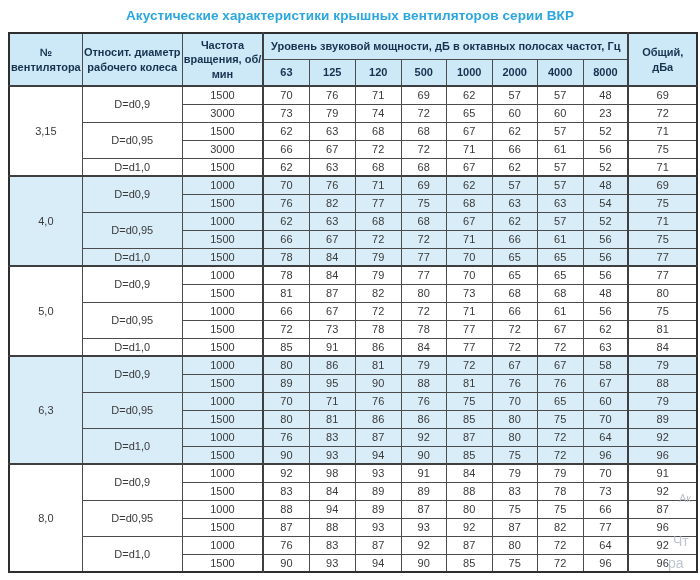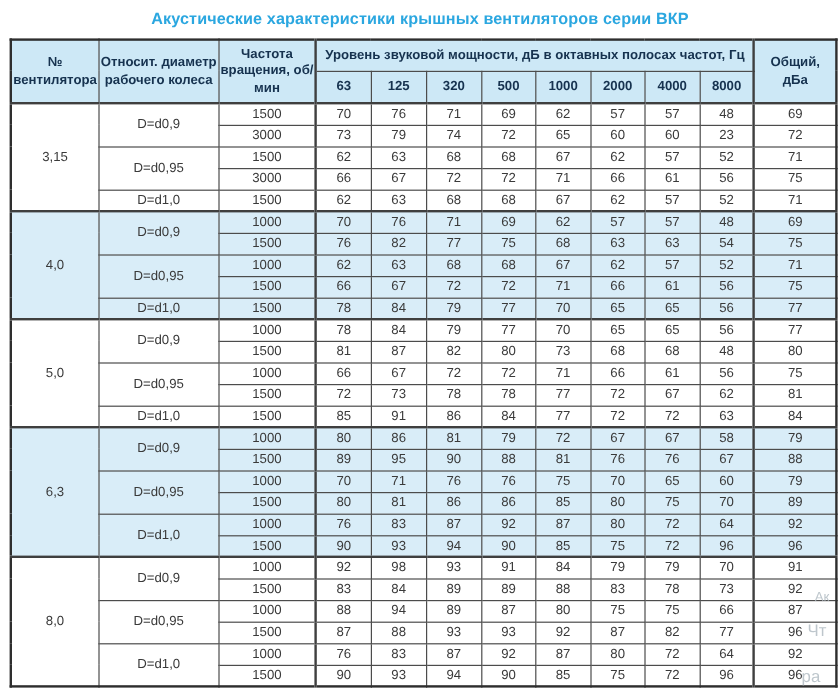--- a/index.html
+++ b/index.html
@@ -28,21 +28,21 @@
   tbody tr{height:18px;}
   tbody td{
     font-size:11px;color:#3a3a3a;text-align:center;vertical-align:middle;
     padding:0 1px;background:#ffffff;
   }
   tr.shaded td{background:var(--band-bg,#d9edf8);}
   tr.group-start td{border-top:2px solid #3f3f3f;}
   .blk-l{border-left:2px solid #3f3f3f;}
   .watermark{position:absolute;color:#aeb9c0;opacity:.8;pointer-events:none;}
   .wm-1{left:679px;top:492px;font-size:11px;}
-  .wm-2{left:673px;top:517px;font-size:14px;}
+  .wm-2{left:673px;top:533px;font-size:14px;}
   .wm-3{left:668px;top:555px;font-size:14px;}
 </style>
 </head>
 <body>
 
 <div class="title">Акустические характеристики крышных вентиляторов серии ВКР</div>
 
 <table>
   <colgroup>
     <col style="width:69px">
@@ -62,21 +62,21 @@
     <tr class="hrow-top">
       <th rowspan="2">№ вентилятора</th>
       <th rowspan="2">Относит. диаметр рабочего колеса</th>
       <th rowspan="2">Частота вращения, об/мин</th>
       <th colspan="8" class="blk-l">Уровень звуковой мощности, дБ в октавных полосах частот, Гц</th>
       <th rowspan="2" class="blk-l">Общий, дБа</th>
     </tr>
     <tr class="hrow-freq">
       <th class="blk-l">63</th>
       <th>125</th>
-      <th>320</th>
+      <th>120</th>
       <th>500</th>
       <th>1000</th>
       <th>2000</th>
       <th>4000</th>
       <th>8000</th>
     </tr>
   </thead>
   <tbody>
       <tr class="group-start">
         <td rowspan="5">3,15</td>

